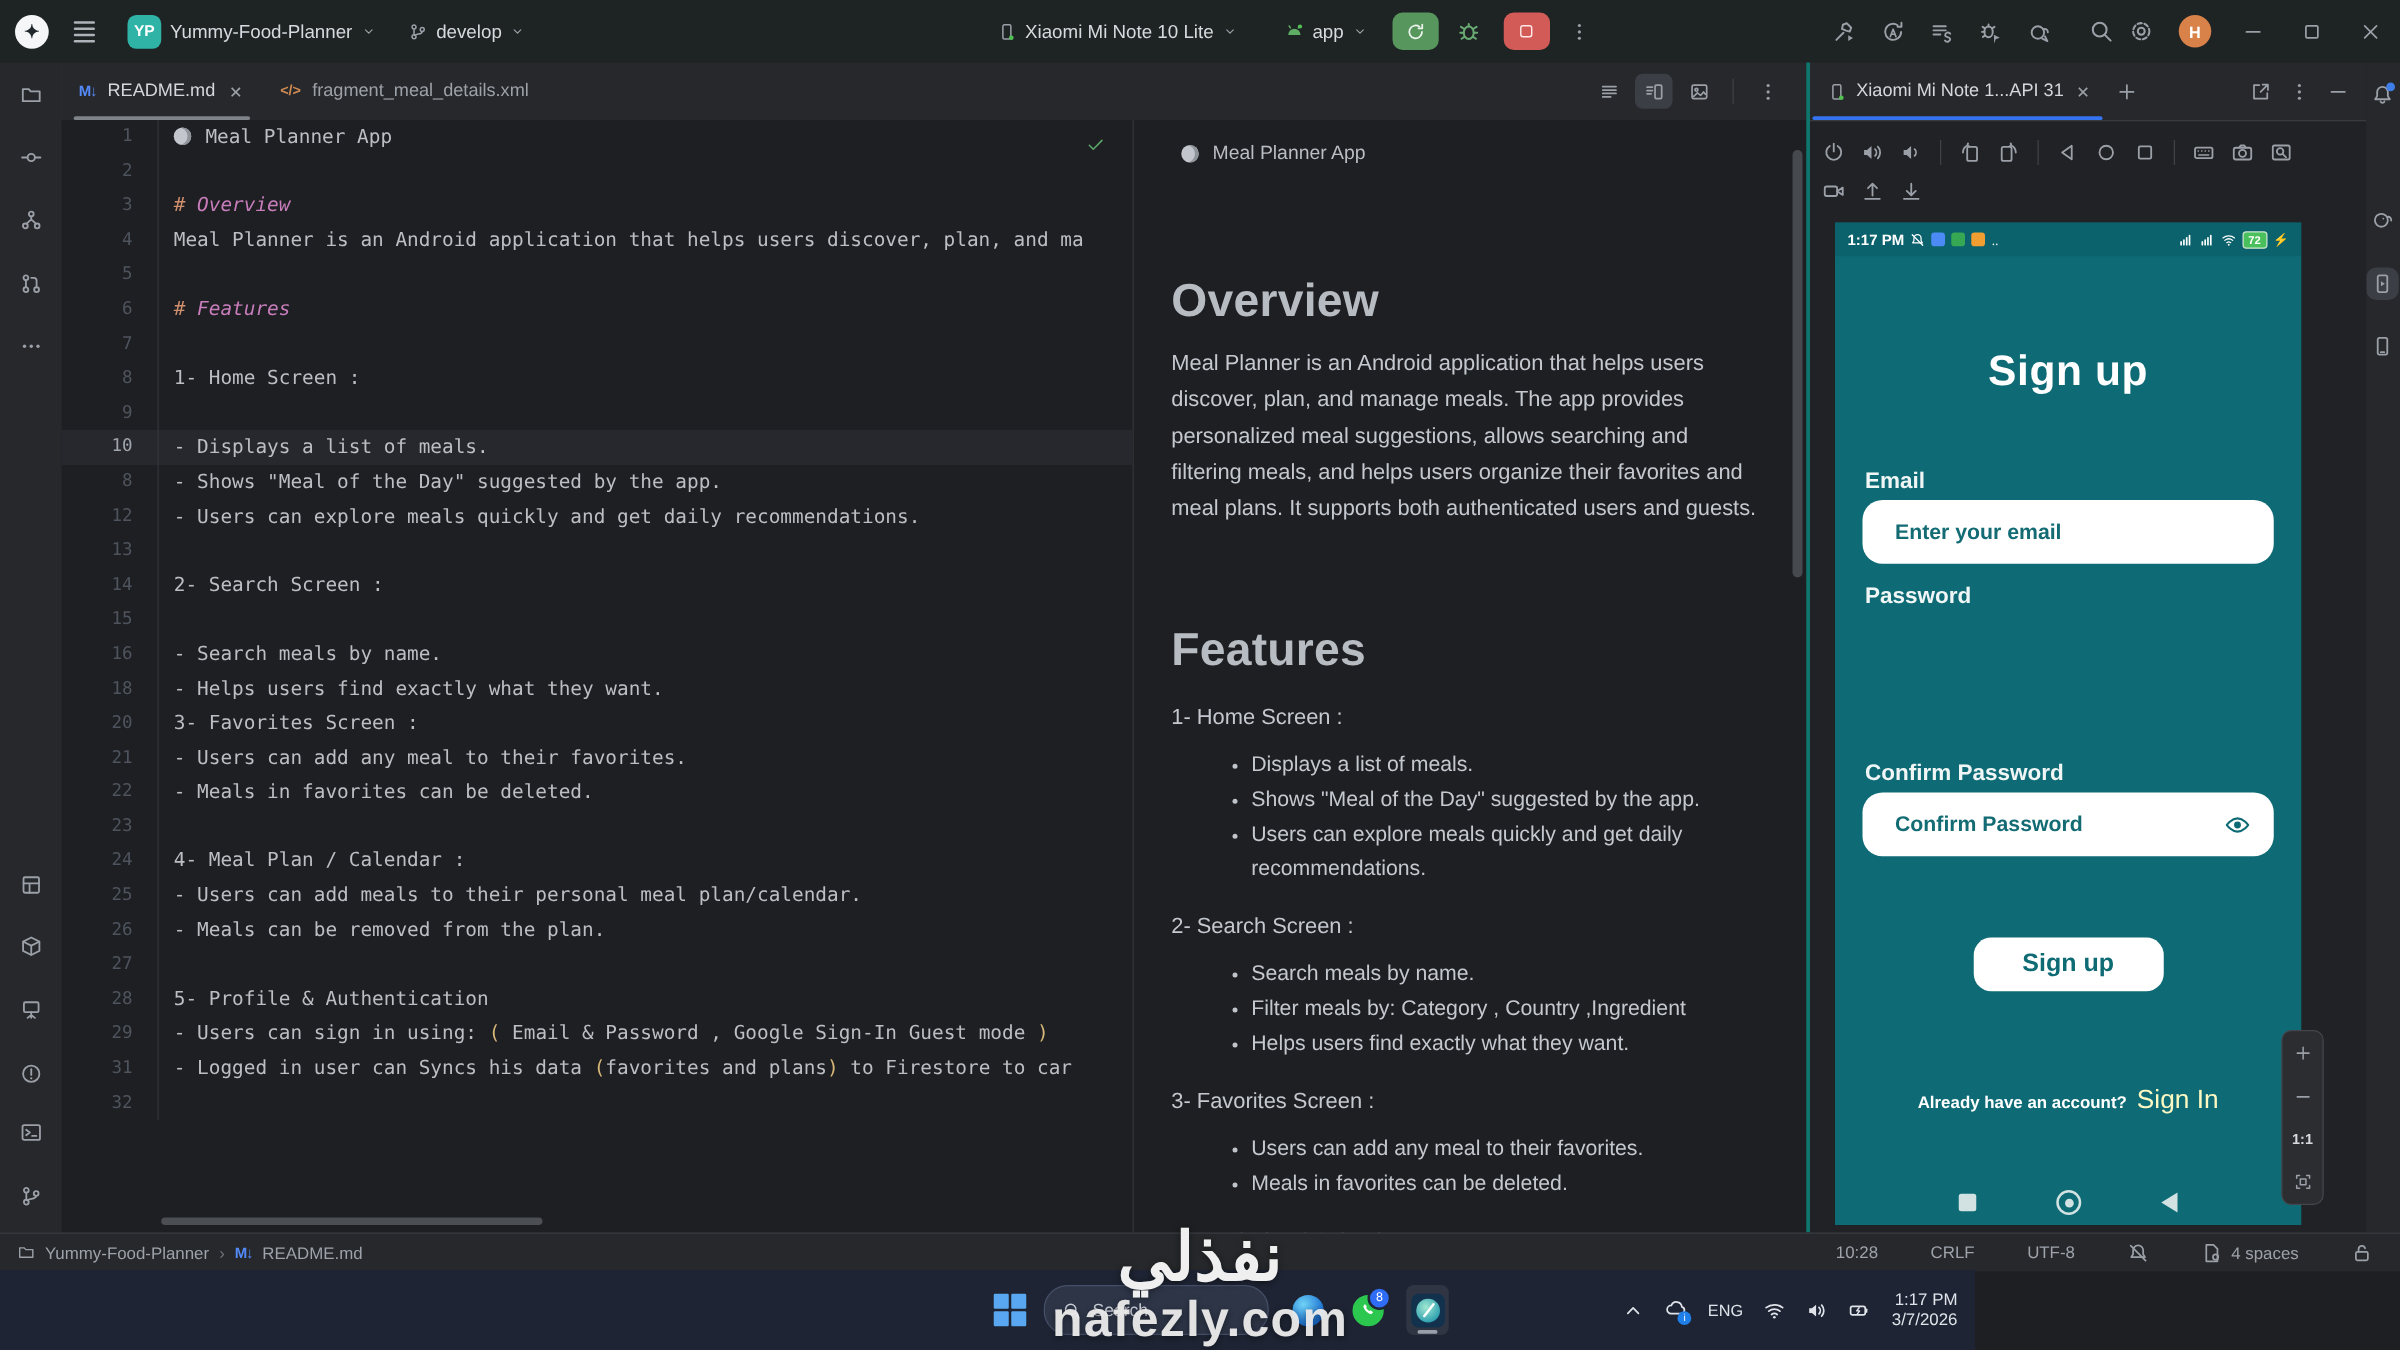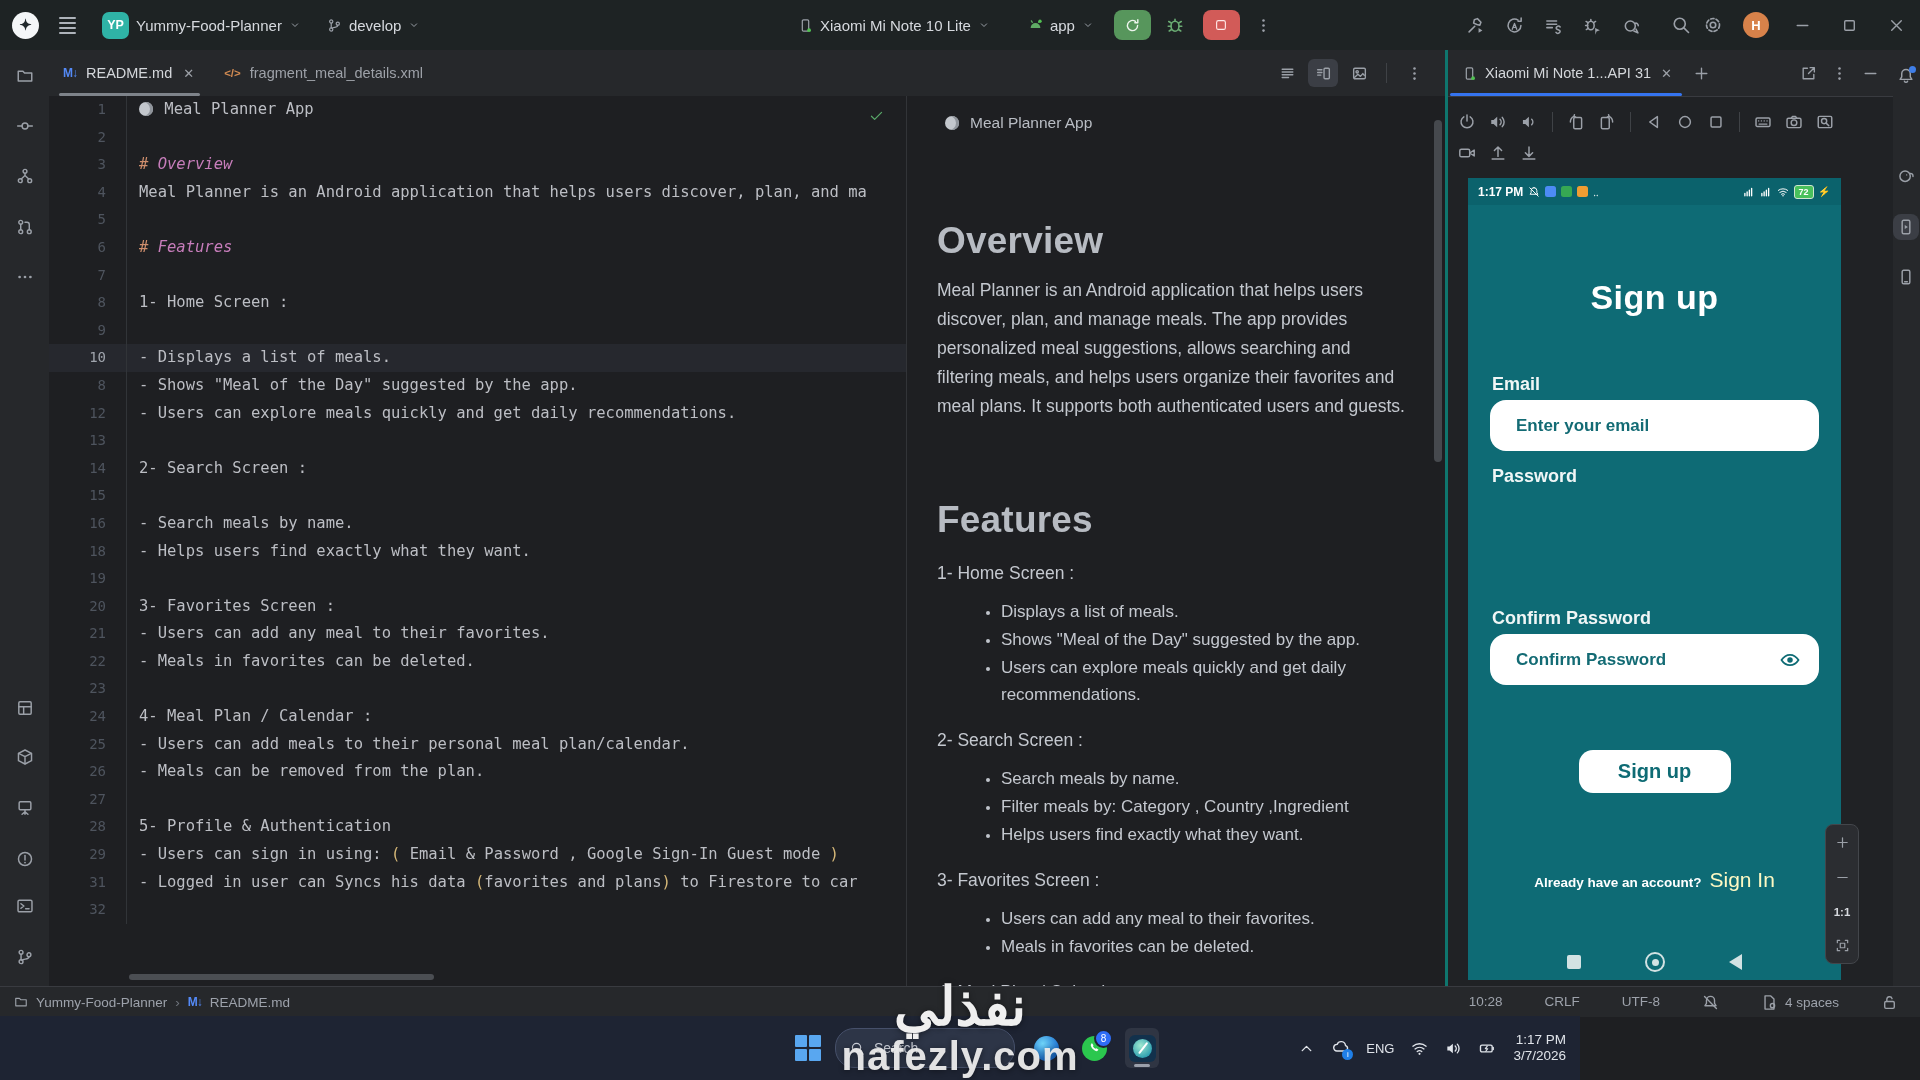--- a/index.html
+++ b/index.html
@@ -523,21 +523,20 @@
         <div class="cl"><span class="num">8</span><span class="code"><span class="pl">1- Home Screen :</span></span></div>
         <div class="cl"><span class="num">9</span><span class="code"></span></div>
         <div class="cl cur"><span class="num">10</span><span class="code"><span class="pl">- Displays a list of meals.</span></span></div>
         <div class="cl"><span class="num">8</span><span class="code"><span class="pl">- Shows "Meal of the Day" suggested by the app.</span></span></div>
         <div class="cl"><span class="num">12</span><span class="code"><span class="pl">- Users can explore meals quickly and get daily recommendations.</span></span></div>
         <div class="cl"><span class="num">13</span><span class="code"></span></div>
         <div class="cl"><span class="num">14</span><span class="code"><span class="pl">2- Search Screen :</span></span></div>
         <div class="cl"><span class="num">15</span><span class="code"></span></div>
         <div class="cl"><span class="num">16</span><span class="code"><span class="pl">- Search meals by name.</span></span></div>
         <div class="cl"><span class="num">18</span><span class="code"><span class="pl">- Helps users find exactly what they want.</span></span></div>
-        <div class="cl"><span class="num">19</span><span class="code"></span></div>
         <div class="cl"><span class="num">20</span><span class="code"><span class="pl">3- Favorites Screen :</span></span></div>
         <div class="cl"><span class="num">21</span><span class="code"><span class="pl">- Users can add any meal to their favorites.</span></span></div>
         <div class="cl"><span class="num">22</span><span class="code"><span class="pl">- Meals in favorites can be deleted.</span></span></div>
         <div class="cl"><span class="num">23</span><span class="code"></span></div>
         <div class="cl"><span class="num">24</span><span class="code"><span class="pl">4- Meal Plan / Calendar :</span></span></div>
         <div class="cl"><span class="num">25</span><span class="code"><span class="pl">- Users can add meals to their personal meal plan/calendar.</span></span></div>
         <div class="cl"><span class="num">26</span><span class="code"><span class="pl">- Meals can be removed from the plan.</span></span></div>
         <div class="cl"><span class="num">27</span><span class="code"></span></div>
         <div class="cl"><span class="num">28</span><span class="code"><span class="pl">5- Profile &amp; Authentication</span></span></div>
         <div class="cl"><span class="num">29</span><span class="code"><span class="pl">- Users can sign in using: </span><span class="y">(</span><span class="pl"> Email &amp; Password , Google Sign-In Guest mode </span><span class="y">)</span></span></div>

